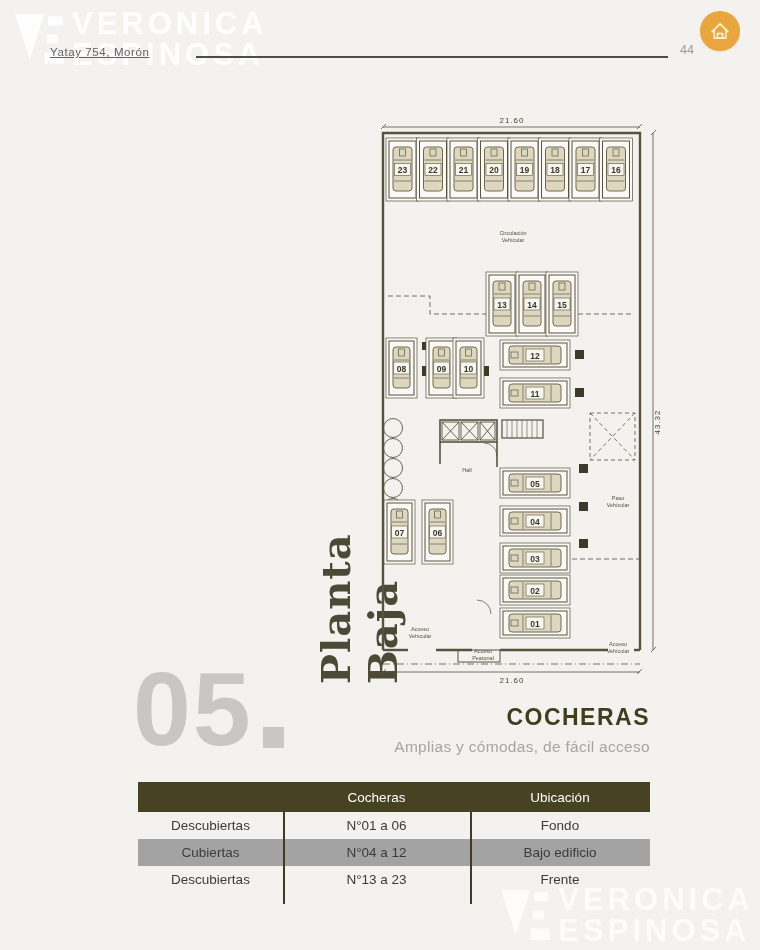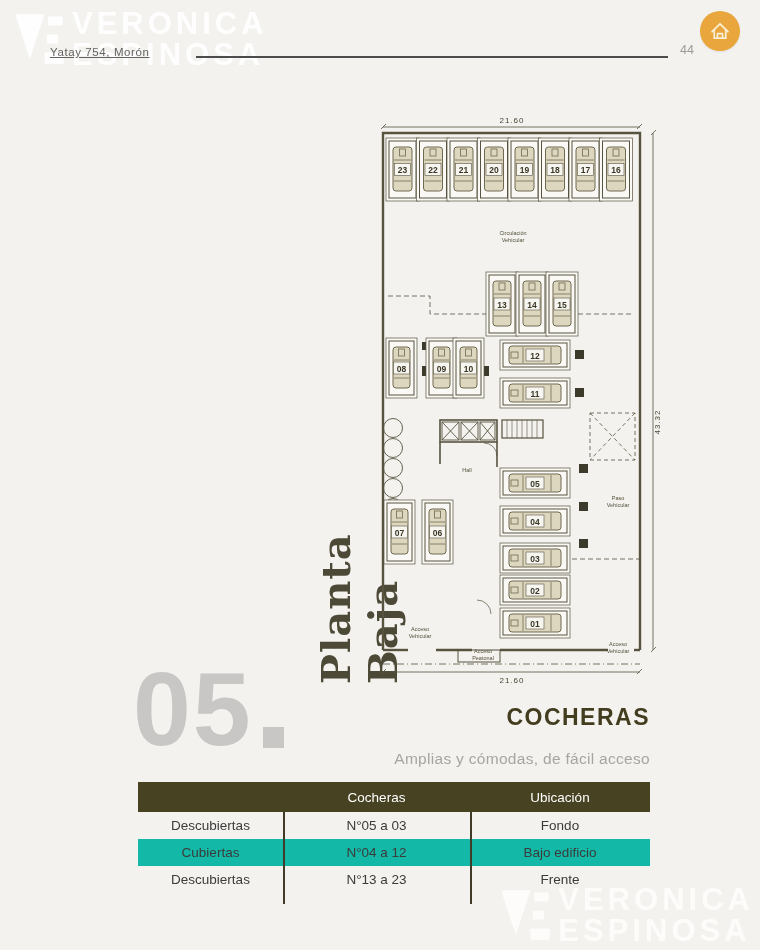--- a/index.html
+++ b/index.html
@@ -40,27 +40,27 @@
   text{font-family:"Liberation Sans",sans-serif;}
   .plan-label{font-size:5.5px;fill:#55503c;text-anchor:middle;}
   .dim-label{font-size:8px;fill:#4a4635;text-anchor:middle;letter-spacing:1px;}
 
   
   .big-num{left:133px;top:662px;display:flex;align-items:flex-end;z-index:2;}
   .big-num .digits{font-size:104px;font-weight:bold;color:#c8c7c5;line-height:0.92;letter-spacing:2px;}
   .big-num .dot{width:21px;height:21px;background:#c8c7c5;margin-left:10px;margin-bottom:10px;}
   .section-head{right:110px;top:704px;text-align:right;z-index:2;}
   .section-title{font-size:23px;font-weight:bold;color:#433d1f;letter-spacing:1.5px;}
-  .section-sub{font-size:15.5px;color:#a6a5a2;margin-top:19px;letter-spacing:0.3px;}
+  .section-sub{font-size:15.5px;color:#a6a5a2;margin-top:7px;letter-spacing:0.3px;}
 
   
   .cocheras-table{left:138px;top:782px;width:512px;z-index:2;}
   .t-header{display:flex;height:30px;background:#474322;color:#fff;font-size:13.5px;align-items:center;}
   .t-row{display:flex;height:27px;align-items:center;font-size:13.5px;color:#3b3b3b;}
-  .t-row.alt{background:#14b8a6;}
+  .t-row.alt{background:#a3a3a3;}
   .c1{width:145px;text-align:center;}
   .c2{width:187px;text-align:center;}
   .c3{width:180px;text-align:center;}
   .v-sep{position:absolute;top:30px;width:1.5px;height:92px;background:#403c28;}
   .v-sep.s1{left:145px;}
   .v-sep.s2{left:332px;}
 </style>
 </head>
 <body>
 
@@ -422,21 +422,21 @@
 </div>
 
 <div class="abs cocheras-table">
   <div class="t-header">
     <div class="c1"></div>
     <div class="c2">Cocheras</div>
     <div class="c3">Ubicación</div>
   </div>
   <div class="t-row">
     <div class="c1">Descubiertas</div>
-    <div class="c2">N°05 a 03</div>
+    <div class="c2">N°01 a 06</div>
     <div class="c3">Fondo</div>
   </div>
   <div class="t-row alt">
     <div class="c1">Cubiertas</div>
     <div class="c2">N°04 a 12</div>
     <div class="c3">Bajo edificio</div>
   </div>
   <div class="t-row">
     <div class="c1">Descubiertas</div>
     <div class="c2">N°13 a 23</div>

